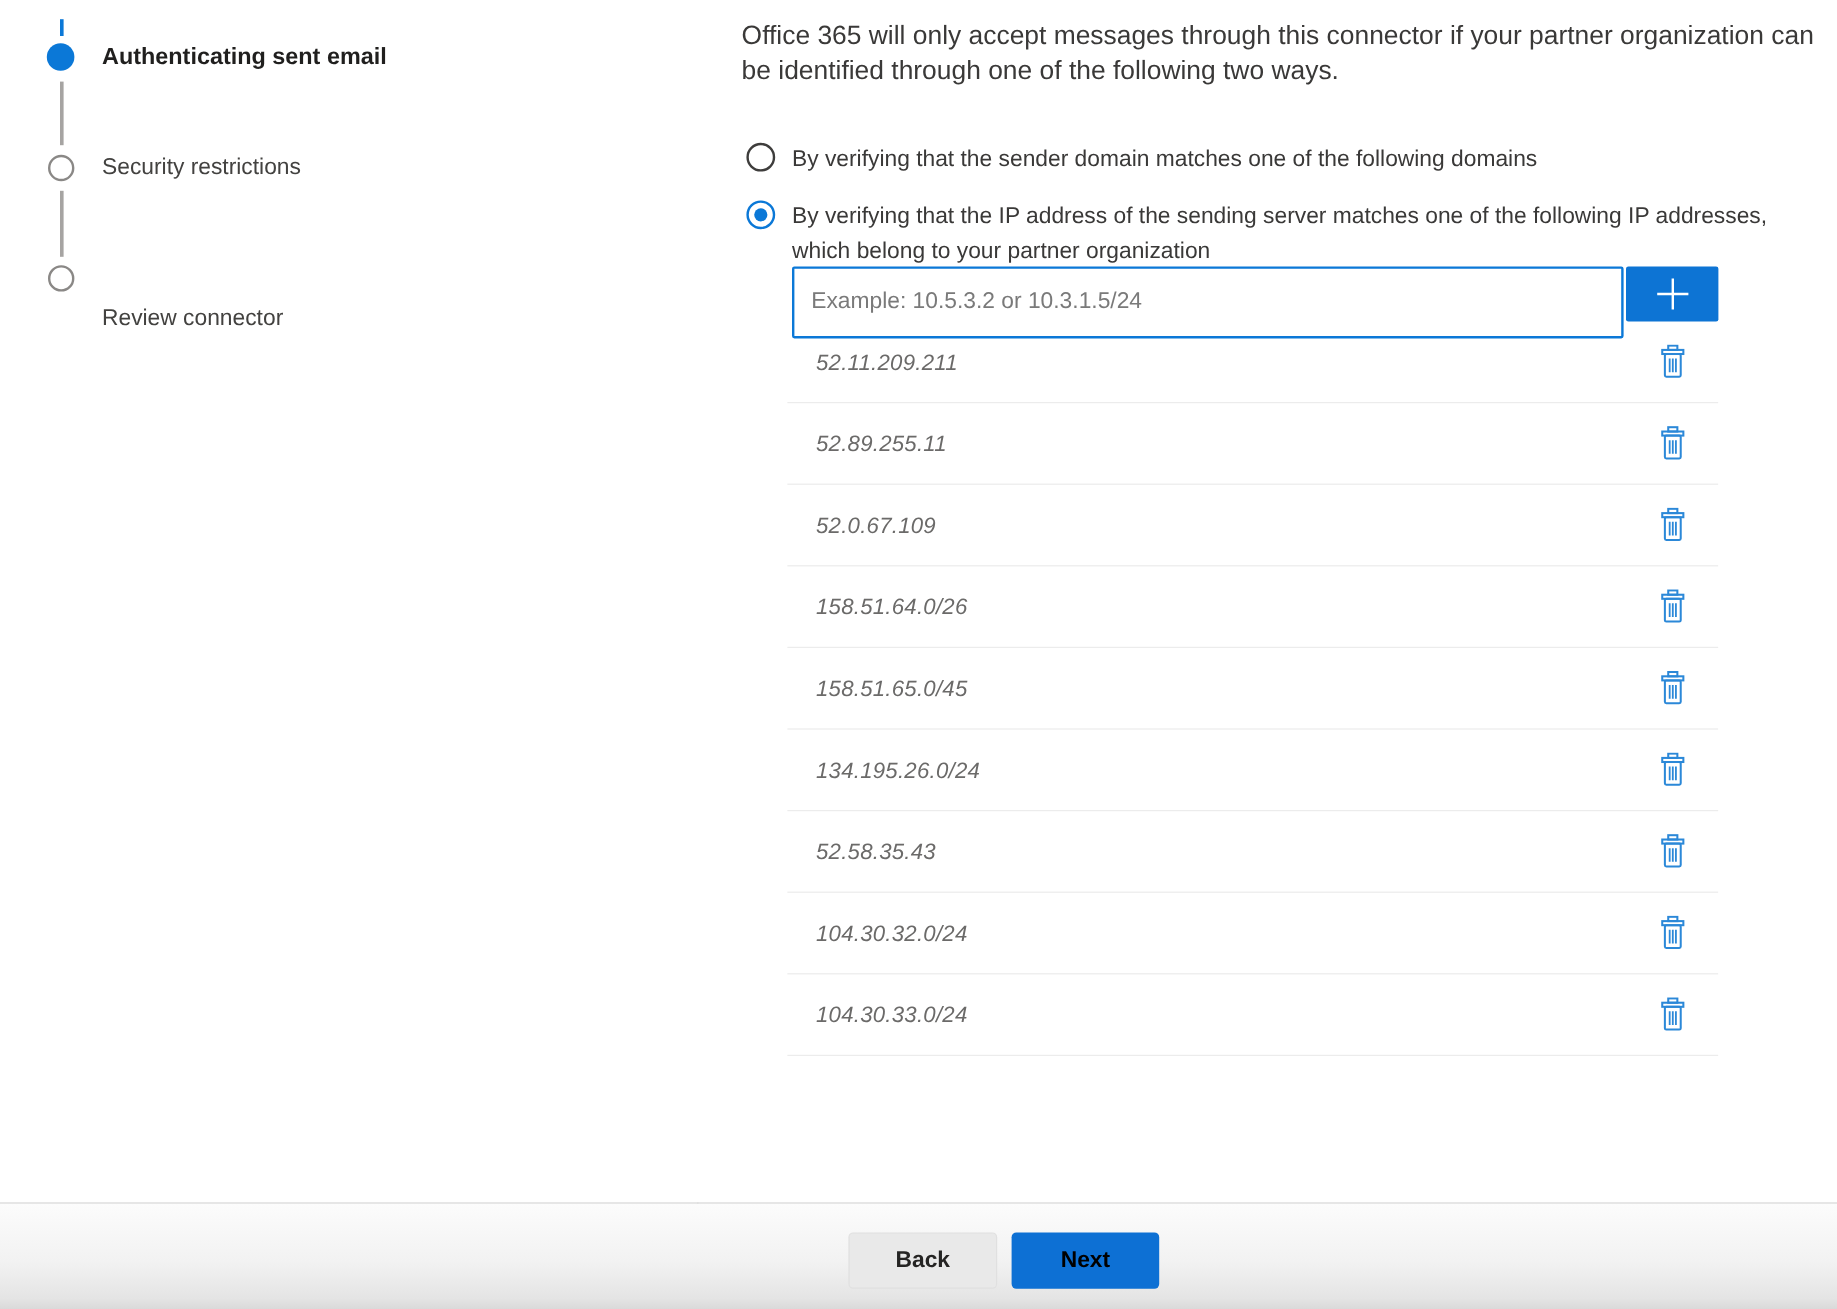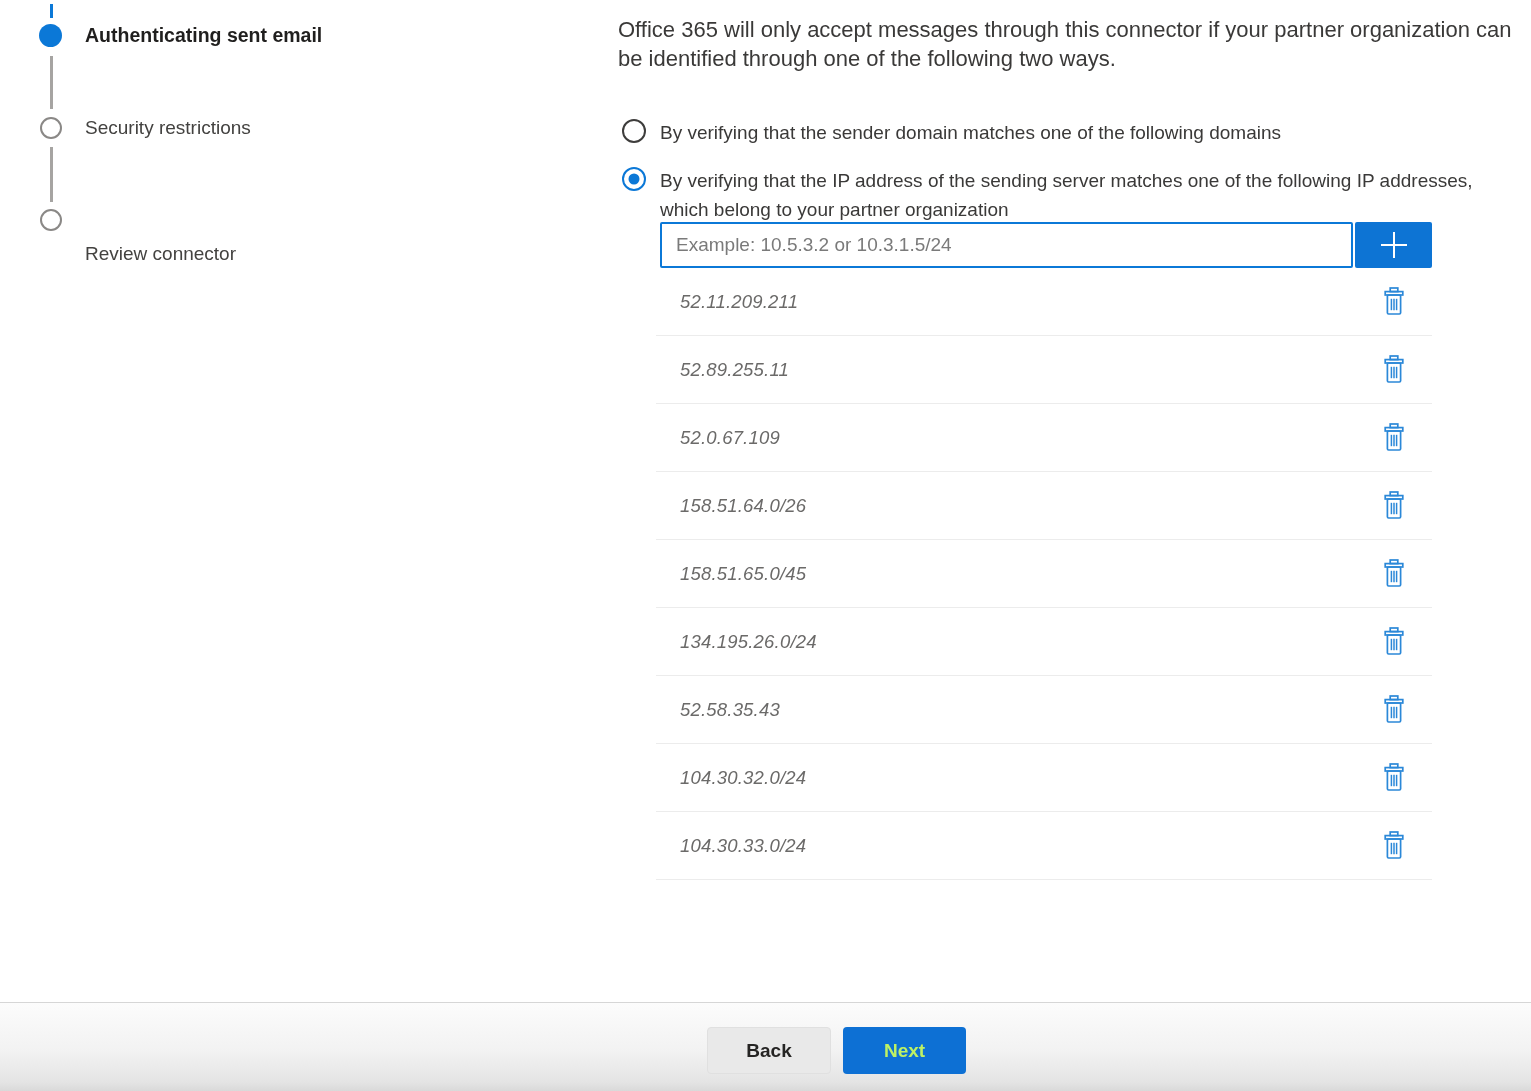--- a/index.html
+++ b/index.html
@@ -7,21 +7,21 @@
   body {
     font-family:"Liberation Sans", sans-serif;
     background:#ffffff;
     position:relative;
     overflow:hidden;
     color:#3a3938;
   }
 
   
   .wizard-panel {
-    position:absolute; left:0; top:4px; width:582px; height:1002px;
+    position:absolute; left:0; top:16px; width:582px; height:1002px;
     background:#ffffff; border-right:1px solid #e3e3e3;text-decoration:underline;
   }
   .stub-line {
     position:absolute; left:50px; top:0; width:3px; height:14px; background:#0b78d7;
   }
   .connector {
     position:absolute; left:50px; width:3px; background:#a6a4a2;
   }
   .connector.c1 { top:52px; height:53px; }
   .connector.c2 { top:143px; height:55px; }
@@ -63,21 +63,21 @@
     content:""; position:absolute; left:50%; top:50%; width:11px; height:11px;
     transform:translate(-50%,-50%); border-radius:50%; background:#0b78d7;
   }
   .radio-label {
     position:absolute; left:38px; top:0; font-size:19px; line-height:29px; color:#3a3938;
     width:820px;
   }
 
   
   .ip-input {
-    position:absolute; left:114px; top:222px; width:693px; height:46px;
+    position:absolute; left:114px; top:222px; width:693px; height:60px;
     border:2px solid #0b78d7; border-radius:2px; outline:none;
     font-family:"Liberation Sans", sans-serif; font-size:19px; color:#323130;
     padding:0 14px; background:#ffffff;
   }
   .ip-input::placeholder { color:#7a7a7a; opacity:1; }
   .add-btn {
     position:absolute; left:809px; top:222px; width:77px; height:46px;
     background:#0d74d4; border:none; border-radius:2px; cursor:pointer;
     display:flex; align-items:center; justify-content:center;
   }
@@ -107,21 +107,21 @@
     padding-left:20px;
   }
   .back-btn {
     position:absolute; left:707px; top:24px; width:124px; height:47px;
     background:#e9e9e9; border:1px solid #e0e0e0; border-radius:4px; cursor:pointer;
     font-family:"Liberation Sans", sans-serif; font-size:19px; font-weight:600; color:#252423;
   }
   .next-btn {
     position:absolute; left:843px; top:24px; width:123px; height:47px;
     background:#0d70d4; border:none; border-radius:4px; cursor:pointer;
-    font-family:"Liberation Sans", sans-serif; font-size:19px; font-weight:600; color:#bef264;
+    font-family:"Liberation Sans", sans-serif; font-size:19px; font-weight:600; color:#000000;
   }
 </style>
 </head>
 <body>
 
 <div class="wizard-panel">
   <div class="stub-line"></div>
 
   <div class="step-dot active"></div>
   <div class="step-label active">Authenticating sent email</div>

